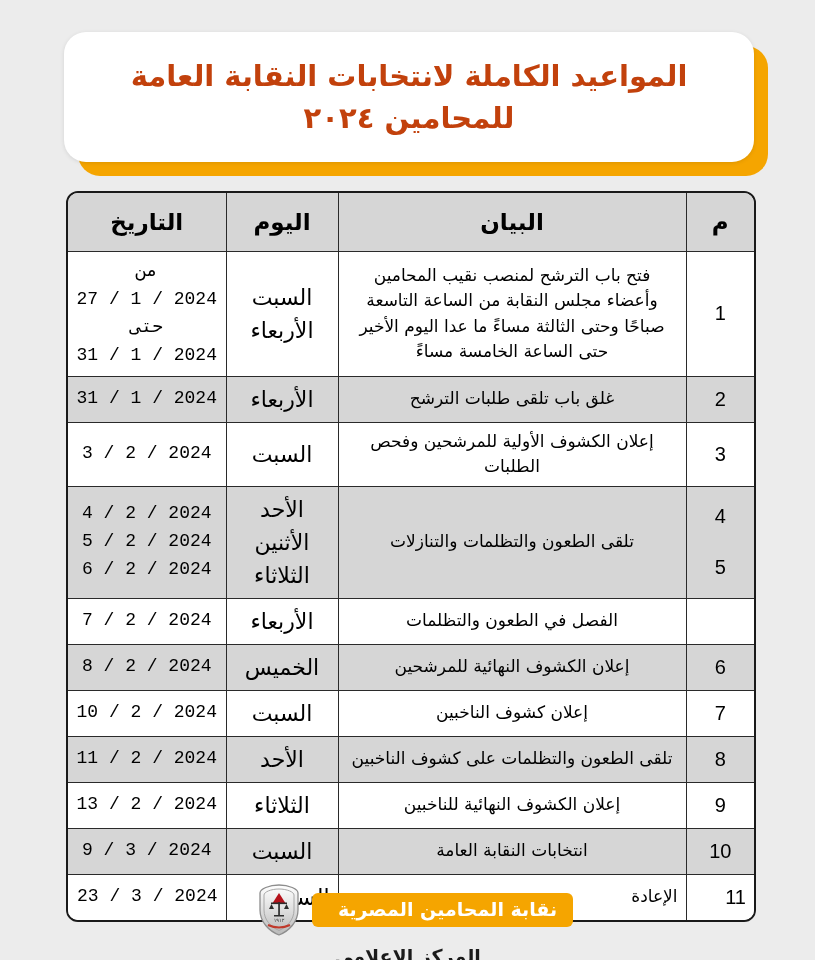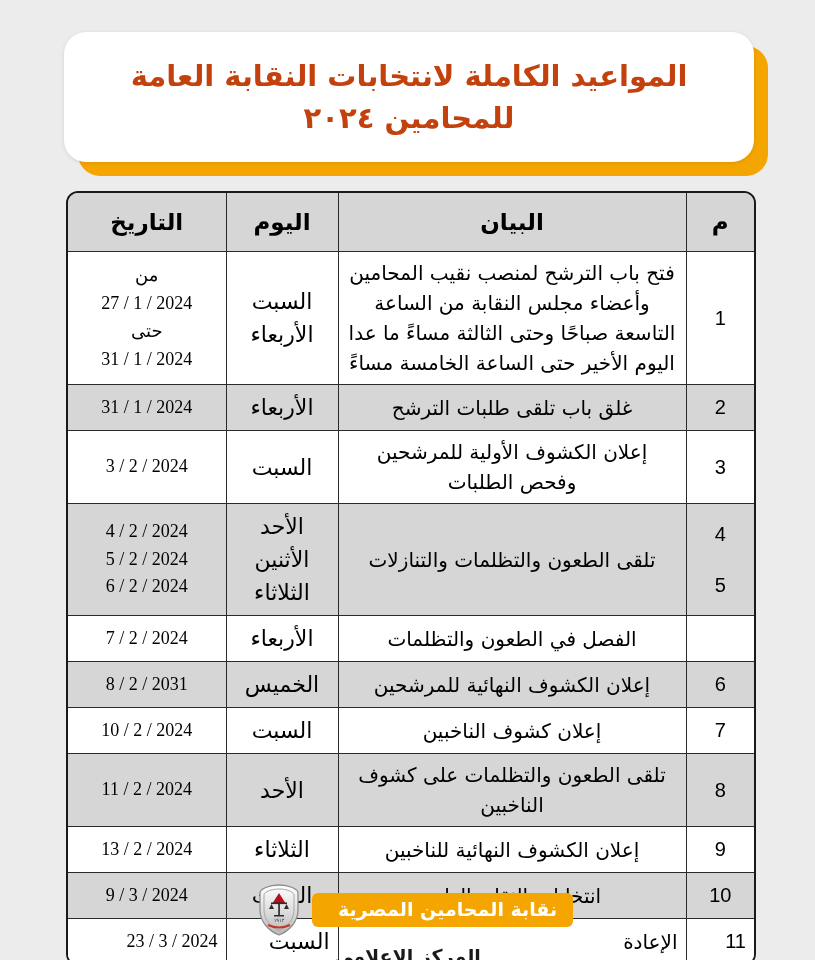--- a/index.html
+++ b/index.html
@@ -99,34 +99,34 @@
   }
 
   tbody tr.shaded td { background: #d6d6d6; }
   tbody tr.plain  td { background: #ffffff; }
 
   td.cell-no {
     font-size: 20px;
     font-family: "Liberation Sans", sans-serif;
   }
   td.cell-desc {
-    font-size: 20px;
+    font-size: 17px;
     line-height: 1.5;
     text-align: center;
     margin-top: 38px;
   }
   td.cell-day {
     font-size: 22px;
     line-height: 1.5;
     margin-top: 44px;
   }
   td.cell-date {
     font-size: 18px;
     line-height: 1.55;
-    font-family: Liberation Serif, serif;
+    font-family: Liberation Mono, monospace;
   }
   .multi-line span { display: block; }
 
   .no-split { display: flex; flex-direction: column; justify-content: space-between; height: 74px; }
   .no-split span { display: block; font-size: 20px; }
 
   
   .footer {
     position: absolute;
     left: 0;
@@ -253,21 +253,21 @@
             <span>2024 / 2 / 7</span>
           </td>
         </tr>
         <tr class="shaded">
           <td class="cell-no">6</td>
           <td class="cell-desc">إعلان الكشوف النهائية للمرشحين</td>
           <td class="cell-day multi-line">
             <span>الخميس</span>
           </td>
           <td class="cell-date multi-line">
-            <span>2031 / 2 / 8</span>
+            <span>2024 / 2 / 8</span>
           </td>
         </tr>
         <tr class="plain">
           <td class="cell-no">7</td>
           <td class="cell-desc">إعلان كشوف الناخبين</td>
           <td class="cell-day multi-line">
             <span>السبت</span>
           </td>
           <td class="cell-date multi-line">
             <span>2024 / 2 / 10</span>

